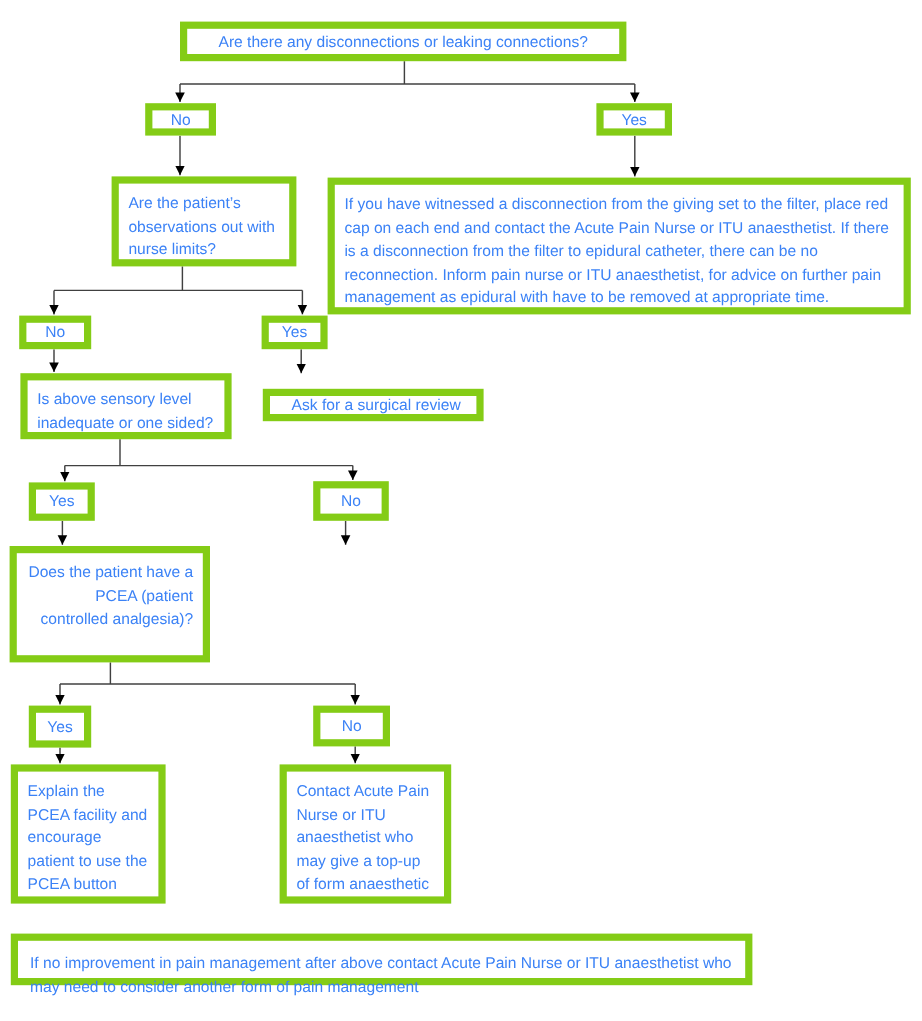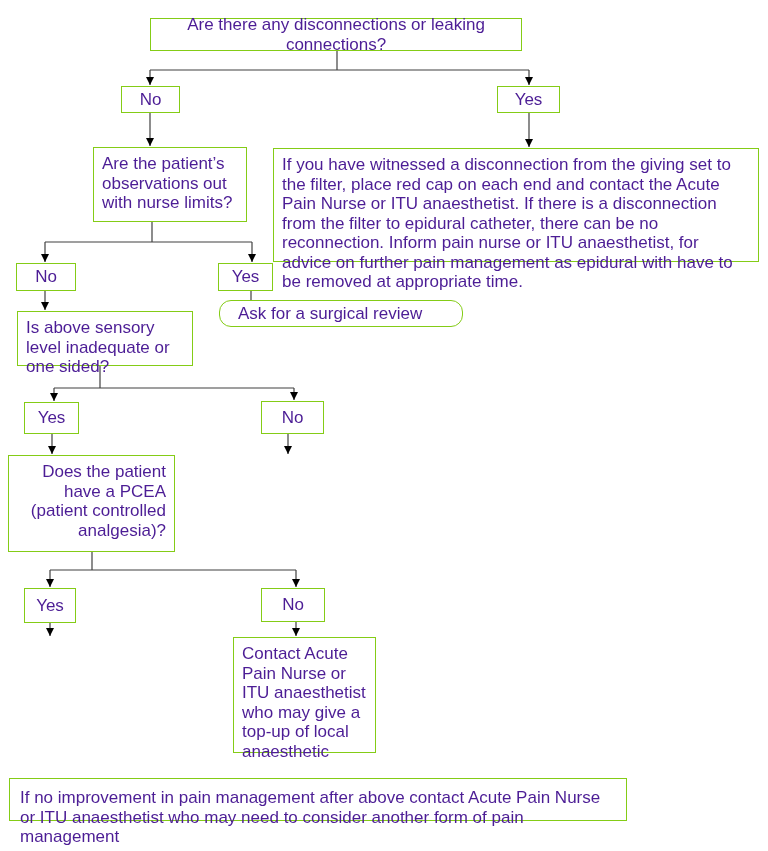--- a/index.html
+++ b/index.html
@@ -25,24 +25,24 @@
     top: 0;
     z-index: 1;
   }
   svg.connectors line {
     stroke: #404040;
     stroke-width: 1.2;
   }
   .node {
     position: absolute;
     box-sizing: border-box;
-    border: 1px solid #84cc16;
+    border: 6px solid #84cc16;
     background: #ffffff;
-    color: #4c1d95;
-    font-size: 17px;
+    color: #3b82f6;
+    font-size: 13px;
     line-height: 19.5px;
     padding: 6px 8px;
     z-index: 2;
   }
   .node.centered {
     display: flex;
     align-items: center;
     justify-content: center;
     text-align: center;
     padding: 2px 4px;
@@ -107,31 +107,32 @@
   <div class="node" style="left:93px; top:147px; width:154px; height:75px;">Are the patient’s observations out with nurse limits?</div>
 
   <div class="node" style="left:273px; top:148px; width:486px; height:114px;">If you have witnessed a disconnection from the giving set to the filter, place red cap on each end and contact the Acute Pain Nurse or ITU anaesthetist. If there is a disconnection from the filter to epidural catheter, there can be no reconnection. Inform pain nurse or ITU anaesthetist, for advice on further pain management as epidural with have to be removed at appropriate time.</div>
 
   <div class="node centered" style="left:16px; top:263px; width:60px; height:28px;">No</div>
 
   <div class="node centered" style="left:218px; top:263px; width:55px; height:28px;">Yes</div>
 
   <div class="node" style="left:17px; top:311px; width:176px; height:55px;">Is above sensory level inadequate or one sided?</div>
 
-  <div class="node single" style="left:219px; top:300px; width:244px; height:27px;border-radius:12px;">Ask for a surgical review</div>
+  <div class="node single" style="left:219px; top:324px; width:184px; height:27px;">Ask for a surgical review</div>
 
   <div class="node centered" style="left:24px; top:402px; width:55px; height:32px;">Yes</div>
 
   <div class="node centered" style="left:261px; top:401px; width:63px; height:33px;">No</div>
 
   <div class="node" style="left:8px; top:455px; width:167px; height:97px;text-align:right;">Does the patient have a PCEA (patient controlled analgesia)?</div>
 
 
   <div class="node centered" style="left:24px; top:588px; width:52px; height:35px;">Yes</div>
 
   <div class="node centered" style="left:261px; top:588px; width:64px; height:34px;">No</div>
 
+  <div class="node" style="left:9px; top:637px; width:129px; height:116px;">Explain the PCEA facility and encourage patient to use the PCEA button</div>
 
-  <div class="node" style="left:233px; top:637px; width:143px; height:116px;">Contact Acute Pain Nurse or ITU anaesthetist who may give a top-up of local anaesthetic</div>
+  <div class="node" style="left:233px; top:637px; width:143px; height:116px;">Contact Acute Pain Nurse or ITU anaesthetist who may give a top-up of form anaesthetic</div>
 
   <div class="node" style="left:9px; top:778px; width:618px; height:43px; padding:9px 10px;">If no improvement in pain management after above contact Acute Pain Nurse or ITU anaesthetist who may need to consider another form of pain management</div>
 
 </div>
 
 </body></html>

